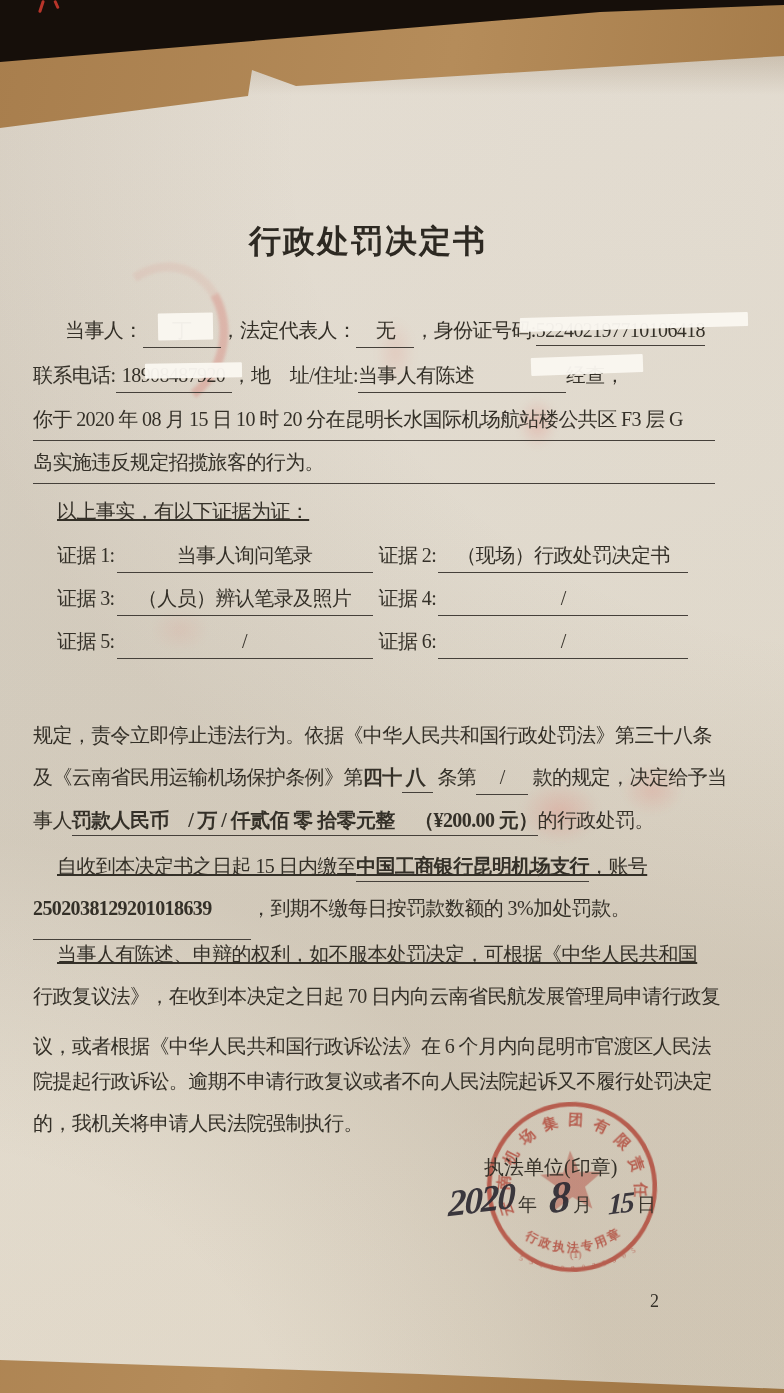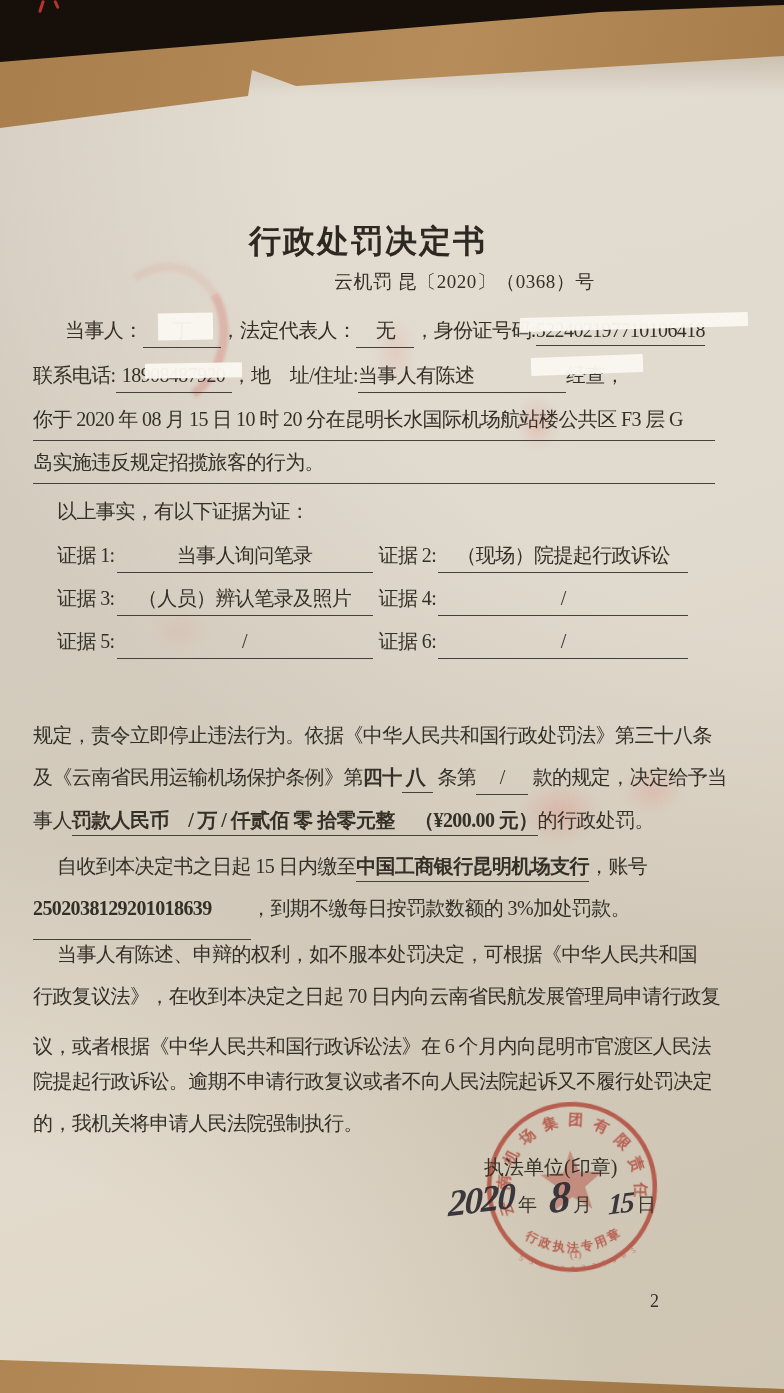--- a/index.html
+++ b/index.html
@@ -18,21 +18,21 @@
   .page::before{content:"";position:absolute;left:0;top:50px;width:784px;height:60px;
     background:linear-gradient(to bottom,rgba(110,80,45,.22),rgba(0,0,0,0) 75%);}
   .page::after{content:"";position:absolute;inset:0;pointer-events:none;
     background:radial-gradient(120% 60% at 110% 10%,rgba(0,0,0,0) 60%,rgba(90,70,40,.10) 100%),
                radial-gradient(90% 50% at -10% 110%,rgba(0,0,0,0) 55%,rgba(90,70,40,.12) 100%);}
   .title{position:absolute;left:249px;top:220px;font-size:32px;font-weight:700;
     letter-spacing:2px;color:#2d2922;z-index:3;}
   .docno{position:absolute;left:334px;top:269px;font-size:19px;letter-spacing:.5px;z-index:3;}
   .ln{position:absolute;left:33px;width:682px;font-size:20px;line-height:28px;
     letter-spacing:-.6px;white-space:nowrap;z-index:3;}
-  .ind24{padding-left:24px;} .ind32{padding-left:32px;}
+  .ind24{padding-left:24px;text-decoration:underline;} .ind32{padding-left:32px;}
   .b{font-weight:700;}
   .u{border-bottom:1.5px solid #45403a;padding-bottom:4px;}
   .uv{display:inline-block;text-align:center;border-bottom:1.5px solid #45403a;padding-bottom:3px;}
   .ul-full{display:block;border-bottom:1.5px solid #45403a;padding-bottom:7px;}
   .ev-label{display:inline-block;}
   .ev-v1{width:256px;margin-left:2px;margin-right:6px;}
   .ev-v2{width:250px;margin-left:2px;}
   .acct{display:inline-block;width:218px;border-bottom:1.5px solid #45403a;padding-bottom:17px;font-weight:700;}
   .sign-label{position:absolute;left:484px;top:1154px;font-size:20px;z-index:5;}
   .date-row{position:absolute;left:448px;top:1176px;z-index:6;display:flex;align-items:flex-end;color:#2e2b33;}
@@ -71,40 +71,39 @@
   <div class="page">
 
     <div class="stain st-arc"></div>
     <div class="stain st-blob st1"></div>
     <div class="stain st-blob st2"></div>
     <div class="stain st-blob st3"></div>
     <div class="stain st-blob st4"></div>
     <div class="stain st-blob st5"></div>
 
     <div class="title">行政处罚决定书</div>
-    <div class="docno">云机罚 昆〔2020〕（0368）号</div>
 
     <div class="ln ind32" style="top:316px">
       <span>当事人：</span><span class="uv" style="width:78px">丁</span><span>，法定代表人：</span><span class="uv" style="width:58px">无</span><span>，身份证号码:</span><span class="u">522402197710106418</span>
     </div>
 
     <div class="ln" style="top:361px">
       <span>联系电话:</span><span class="uv" style="width:116px">18908487920</span><span>，地　址/住址:</span><span class="uv" style="width:208px;text-align:left">当事人有陈述</span><span>经查，</span>
     </div>
 
     <div class="ln" style="top:405px">
       <span class="ul-full">你于 2020 年 08 月 15 日 10 时 20 分在昆明长水国际机场航站楼公共区 F3 层 G</span>
     </div>
     <div class="ln" style="top:448px">
       <span class="ul-full">岛实施违反规定招揽旅客的行为。</span>
     </div>
     <div class="ln ind24" style="top:497px">以上事实，有以下证据为证：</div>
 
     <div class="ln ind24" style="top:541px">
-      <span class="ev-label">证据 1:</span><span class="uv ev-v1">当事人询问笔录</span><span class="ev-label">证据 2:</span><span class="uv ev-v2">（现场）院提起行政诉讼</span>
+      <span class="ev-label">证据 1:</span><span class="uv ev-v1">当事人询问笔录</span><span class="ev-label">证据 2:</span><span class="uv ev-v2">（现场）行政处罚决定书</span>
     </div>
     <div class="ln ind24" style="top:584px">
       <span class="ev-label">证据 3:</span><span class="uv ev-v1">（人员）辨认笔录及照片</span><span class="ev-label">证据 4:</span><span class="uv ev-v2">/</span>
     </div>
     <div class="ln ind24" style="top:627px">
       <span class="ev-label">证据 5:</span><span class="uv ev-v1">/</span><span class="ev-label">证据 6:</span><span class="uv ev-v2">/</span>
     </div>
 
     <div class="ln" style="top:721px">规定，责令立即停止违法行为。依据《中华人民共和国行政处罚法》第三十八条</div>
     <div class="ln" style="top:763px">

